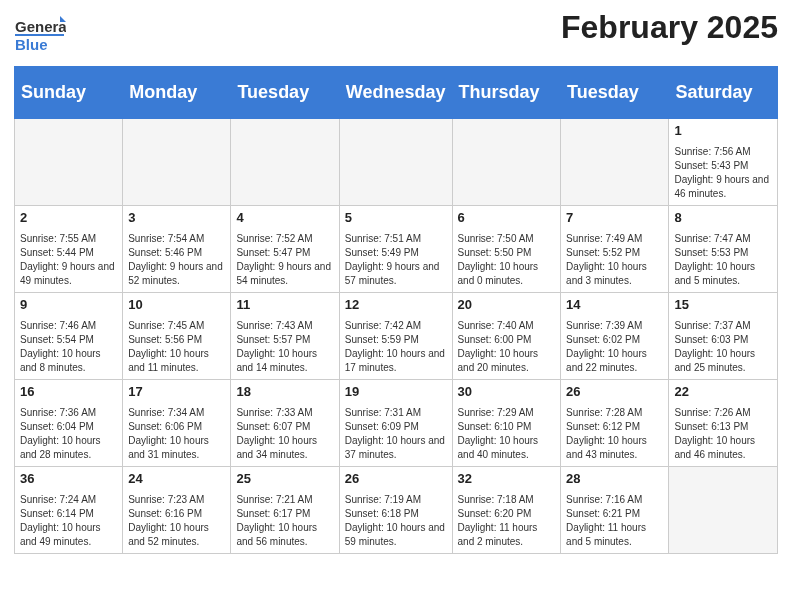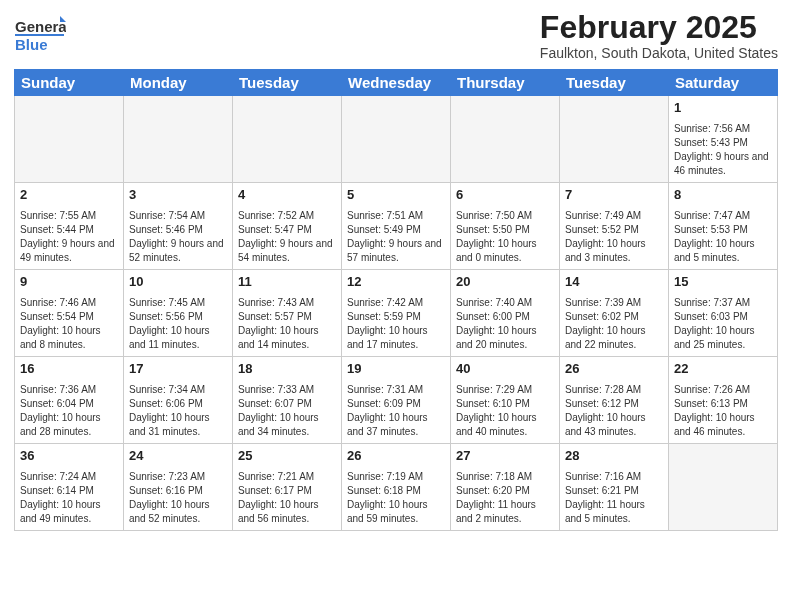--- a/index.html
+++ b/index.html
@@ -22,43 +22,43 @@
       align-items: flex-start;
       margin-bottom: 8px;
     }
     .logo {
       display: flex;
       flex-direction: column;
       align-items: flex-start;
       padding-top: 4px;
     }
     .title-block {
-      text-align: left;
+      text-align: center;
     }
     .month-title {
       font-size: 32px;
       font-weight: bold;
       color: #222;
       line-height: 1.1;
     }
     .location {
       font-size: 14px;
       color: #444;
     }
     .calendar {
       width: 100%;
       border-collapse: collapse;
       border: 1px solid #bbb;
     }
     .calendar th {
       background: #3a7bd5;
       color: #fff;
-      font-size: 15px;
+      font-size: 18px;
       font-weight: bold;
-      padding: 4px 6px;
+      padding: 15px 6px;
       text-align: left;
       border: 1px solid #3a7bd5;
     }
     .calendar td {
       border: 1px solid #ccc;
       vertical-align: top;
       padding: 4px 5px;
       width: calc(100% / 7);
       min-height: 75px;
       font-size: 10.5px;
@@ -92,21 +92,20 @@
       <svg width="52" height="44" viewBox="0 0 52 44">
         <text x="1" y="18" font-family="Arial" font-weight="bold" font-size="15" fill="#333">General</text>
         <polygon points="46,2 52,8 46,8" fill="#3a7bd5"></polygon>
         <line x1="1" y1="21" x2="50" y2="21" stroke="#3a7bd5" stroke-width="2"></line>
         <text x="1" y="36" font-family="Arial" font-weight="bold" font-size="15" fill="#3a7bd5">Blue</text>
       </svg>
     </div>
   </div>
     <div class="title-block">
       <div class="month-title">February 2025</div>
-      <div class="location">Faulkton, South Dakota, United States</div>
     </div>
   </div>
 
   <table class="calendar">
     <thead>
       <tr>
         <th>Sunday</th>
         <th>Monday</th>
         <th>Tuesday</th>
         <th>Wednesday</th>
@@ -237,21 +236,21 @@
 Sunset: 6:07 PM
 Daylight: 10 hours and 34 minutes.</div>
           </td>
           <td>
             <span class="day-num">19</span>
             <div class="day-info">Sunrise: 7:31 AM
 Sunset: 6:09 PM
 Daylight: 10 hours and 37 minutes.</div>
           </td>
           <td>
-            <span class="day-num">40</span>
+            <span class="day-num">30</span>
             <div class="day-info">Sunrise: 7:29 AM
 Sunset: 6:10 PM
 Daylight: 10 hours and 40 minutes.</div>
           </td>
           <td>
             <span class="day-num">26</span>
             <div class="day-info">Sunrise: 7:28 AM
 Sunset: 6:12 PM
 Daylight: 10 hours and 43 minutes.</div>
           </td>
@@ -281,21 +280,21 @@
 Sunset: 6:17 PM
 Daylight: 10 hours and 56 minutes.</div>
           </td>
           <td>
             <span class="day-num">26</span>
             <div class="day-info">Sunrise: 7:19 AM
 Sunset: 6:18 PM
 Daylight: 10 hours and 59 minutes.</div>
           </td>
           <td>
-            <span class="day-num">27</span>
+            <span class="day-num">32</span>
             <div class="day-info">Sunrise: 7:18 AM
 Sunset: 6:20 PM
 Daylight: 11 hours and 2 minutes.</div>
           </td>
           <td>
             <span class="day-num">28</span>
             <div class="day-info">Sunrise: 7:16 AM
 Sunset: 6:21 PM
 Daylight: 11 hours and 5 minutes.</div>
           </td>

